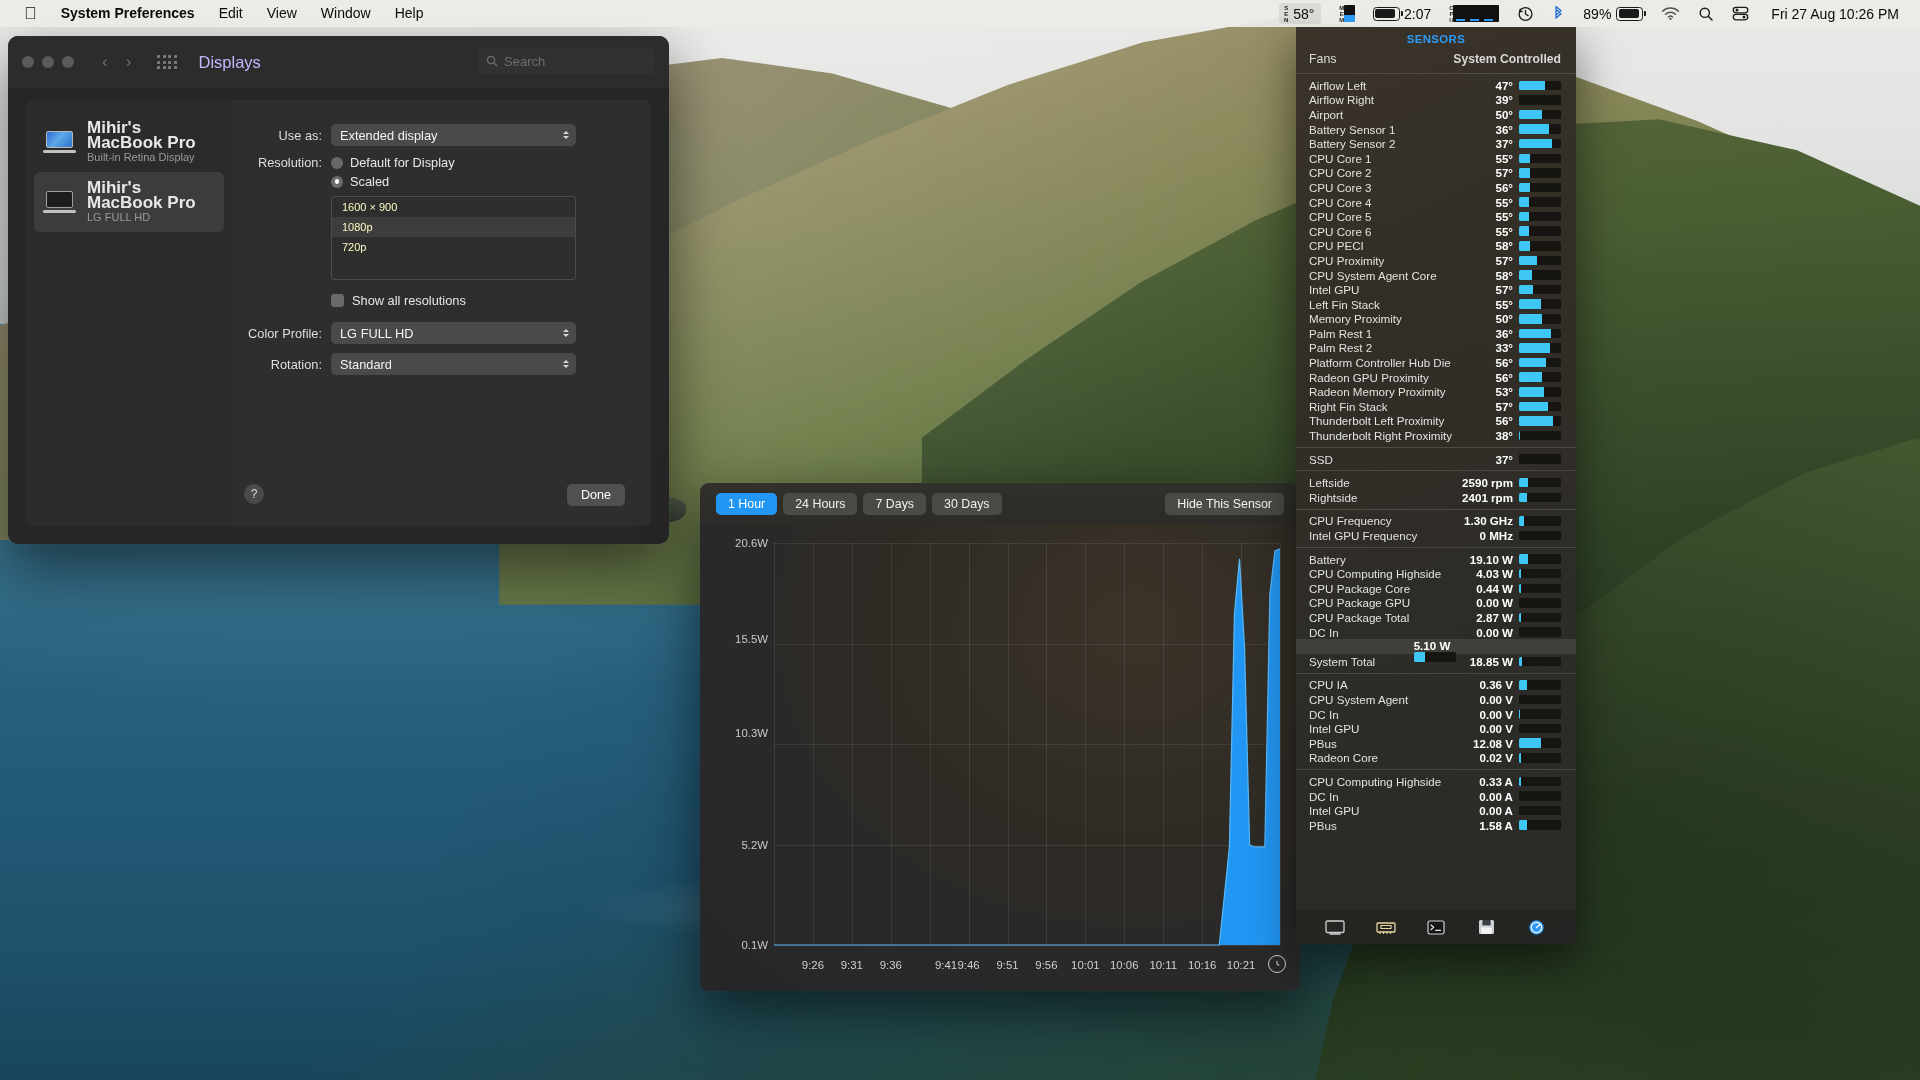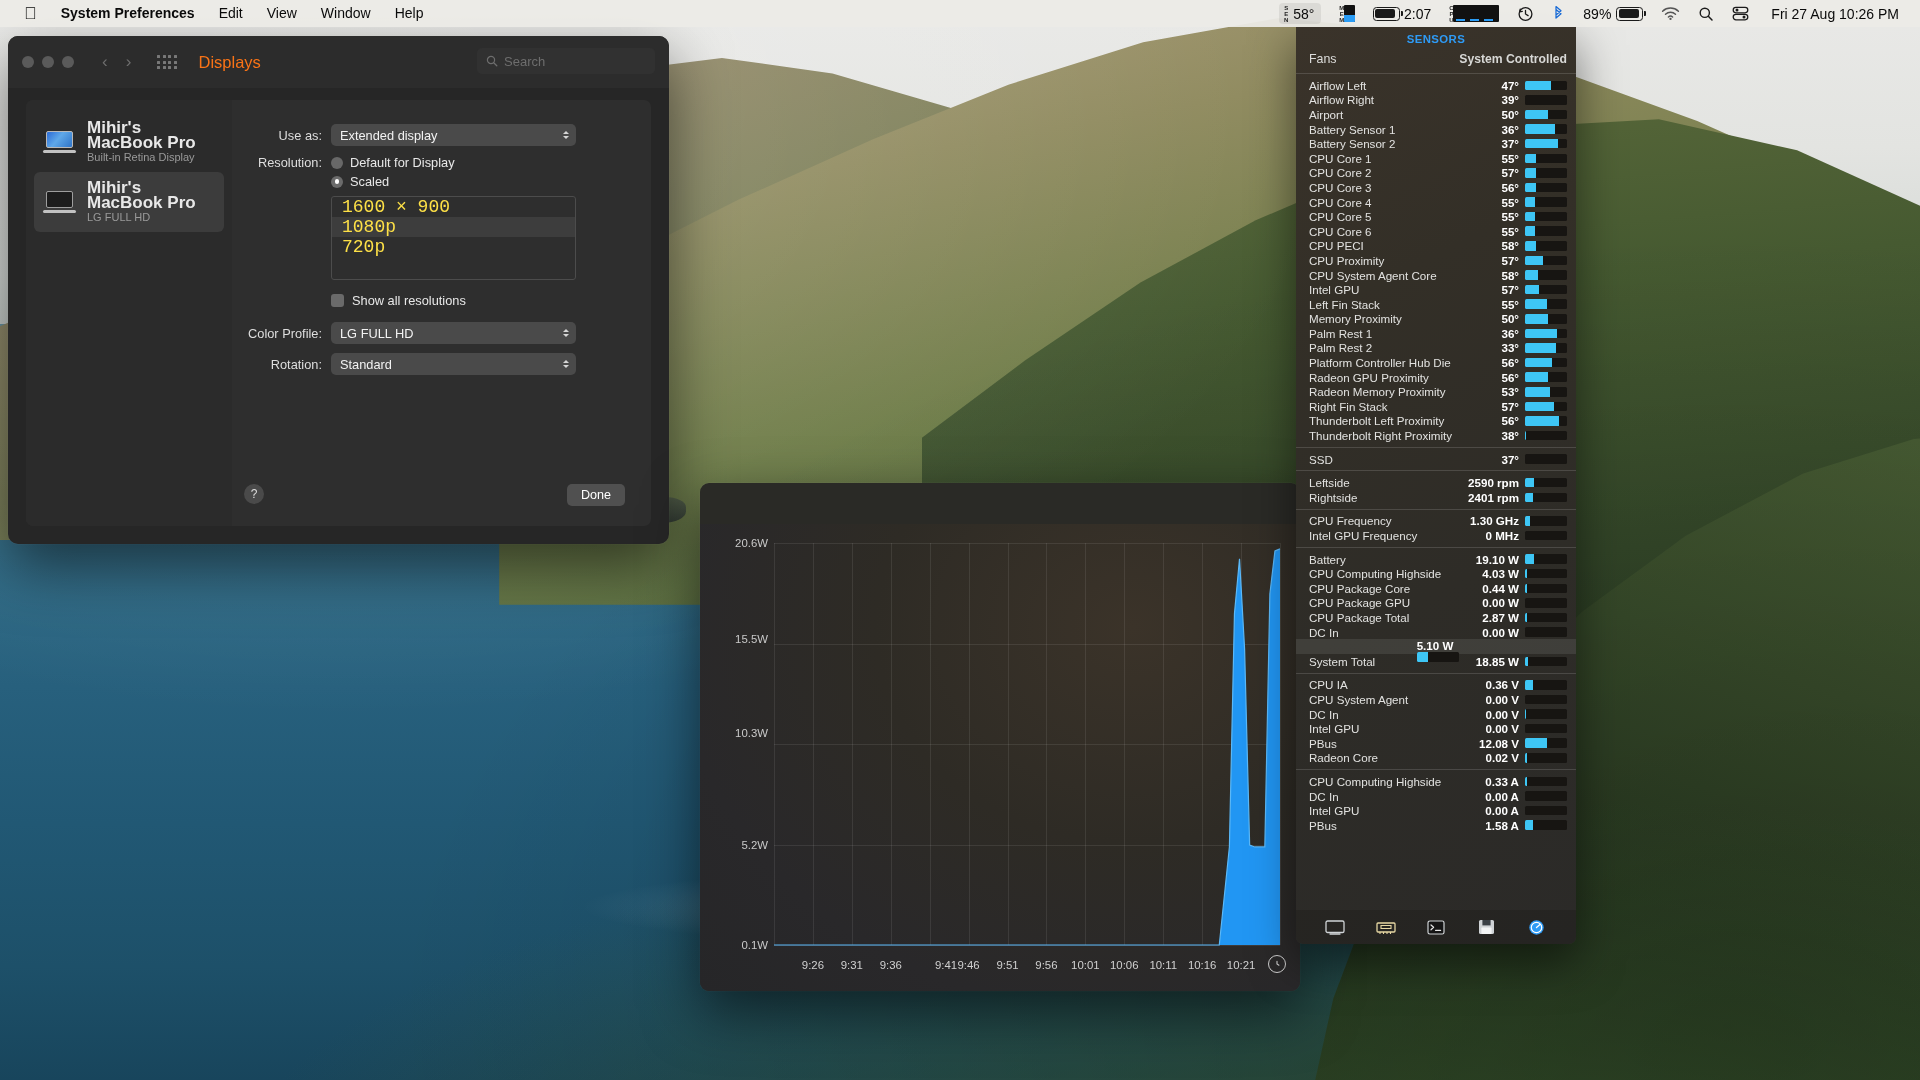--- a/index.html
+++ b/index.html
@@ -65,21 +65,21 @@
     background:#262626;border-radius:10px;overflow:hidden;
     box-shadow:0 22px 60px rgba(0,0,0,.55),0 0 0 .5px rgba(255,255,255,.07);z-index:20;}
   #prefs-titlebar{height:52px;background:#2c2c2c;display:flex;align-items:center;
     padding:0 14px;position:relative;}
   .tl-dots{display:flex;gap:8px;}
   .tl{width:12px;height:12px;border-radius:50%;background:#5a5a5a;}
   .nav-arrows{display:flex;gap:18px;margin-left:28px;color:#6e6e6e;font-size:17px;}
   .grid-icon{margin-left:26px;display:grid;grid-template-columns:repeat(4,3px);
     grid-template-rows:repeat(3,3px);gap:2.4px;}
   .grid-icon i{width:3px;height:3px;background:#787878;border-radius:.5px;display:block;}
-  #prefs-title{margin-left:22px;font-size:16.5px;color:#f97316;}
+  #prefs-title{margin-left:22px;font-size:16.5px;color:#c4b5fd;}
   #prefs-search{position:absolute;right:14px;top:12px;width:160px;height:26px;
     background:#313131;border-radius:5px;display:flex;align-items:center;gap:6px;
     padding:0 9px;color:#6d6d6d;font-size:13px;}
   #prefs-body{position:absolute;left:18px;top:64px;right:18px;bottom:18px;
     background:#2e2e2e;border-radius:7px;}
   #disp-sidebar{position:absolute;left:0;top:0;width:206px;bottom:0;
     background:#2b2b2b;border-radius:7px 0 0 7px;padding-top:12px;box-sizing:border-box;}
   .disp-row{display:flex;align-items:center;gap:11px;margin:0 8px;padding:8px 9px;border-radius:6px;}
   .disp-row.selected{background:#3c3c3c;}
   .disp-txt b{display:block;font-size:17px;color:#e8e8e8;font-weight:600;line-height:15px;}
@@ -100,21 +100,21 @@
   .popup .chev span{border-left:3.2px solid transparent;border-right:3.2px solid transparent;display:block;}
   .popup .chev .up{border-bottom:3.8px solid #d6d6d6;}
   .popup .chev .dn{border-top:3.8px solid #d6d6d6;}
   .radio-row{display:flex;align-items:center;gap:7px;font-size:12.8px;color:#e8e8e8;}
   .radio{width:12px;height:12px;border-radius:50%;background:#686868;
     display:flex;align-items:center;justify-content:center;flex:0 0 auto;}
   .radio.on{background:#6b6b6b;}
   .radio.on i{width:4.5px;height:4.5px;border-radius:50%;background:#fff;display:block;}
   #res-list{margin-left:99px;width:245px;height:84px;background:#2e2e2e;
     border:1px solid #4c4c4c;border-radius:3px;box-sizing:border-box;overflow:hidden;}
-  .res-item{height:20px;line-height:20px;padding-left:10px;font-size:18px;color:#fde047;font-family:Liberation Mono, monospace;}
+  .res-item{height:20px;line-height:20px;padding-left:10px;font-size:11px;color:#fef9c3;}
   .res-item.sel{background:#3d3d3d;}
   #showall{display:flex;align-items:center;gap:8px;margin-left:99px;margin-top:13px;
     font-size:12.8px;color:#e8e8e8;}
   .cbox{width:13px;height:13px;border-radius:3px;background:#6a6a6a;flex:0 0 auto;}
   #help-btn{position:absolute;left:218px;bottom:22px;width:20px;height:20px;border-radius:50%;
     background:#4a4a4a;color:#ddd;font-size:12px;display:flex;align-items:center;justify-content:center;}
   #done-btn{position:absolute;right:26px;bottom:20px;width:58px;height:22px;border-radius:5px;
     background:#505050;color:#fff;font-size:12.6px;display:flex;align-items:center;justify-content:center;}
 
   
@@ -140,21 +140,21 @@
   #clock-dot{position:absolute;right:14px;bottom:18px;width:16px;height:16px;border-radius:50%;
     border:1.6px solid #cfcfcf;display:flex;align-items:center;justify-content:center;}
 
   
   #sensors{position:absolute;left:1296px;top:27px;width:280px;height:917px;
     background:linear-gradient(155deg,#3a332a 0%,#332f27 28%,#2e2c27 60%,#2b2a28 100%);
     border-radius:0 0 7px 7px;overflow:hidden;z-index:50;
     box-shadow:0 18px 45px rgba(0,0,0,.5);}
   #sensors-title{text-align:center;color:#2e9bf6;font-size:11.4px;font-weight:bold;
     letter-spacing:.4px;padding:6px 0 3px;}
-  .srow{display:flex;align-items:center;height:14.6px;padding:0 9px 0 13px;font-size:11.6px;color:#e2e2e0;}
+  .srow{display:flex;align-items:center;height:14.6px;padding:0 15px 0 13px;font-size:11.6px;color:#e2e2e0;}
   .srow.head{color:#d8d8d6;font-weight:bold;height:21px;font-size:12.4px;}
   .srow.head .sname{font-weight:normal;color:#dcdcda;}
   .srow.sel{background:rgba(255,255,255,.09);flex-direction:column;}
   .sname{flex:1;white-space:nowrap;overflow:hidden;text-overflow:ellipsis;}
   .sval{font-weight:bold;font-size:11.6px;color:#fff;text-align:right;padding-right:6px;white-space:nowrap;}
   .sbar{width:42px;height:9.5px;background:#171512;border-radius:1.5px;overflow:hidden;flex:0 0 auto;}
   .sbar i{display:block;height:100%;background:#3ec6f5;}
   .sdiv{height:1px;background:rgba(255,255,255,.14);margin:4px 0;}
   #sensors-footer{position:absolute;left:0;right:0;bottom:0;height:34px;
     display:flex;align-items:center;justify-content:space-around;padding:0 14px;
@@ -395,20 +395,27 @@
         </div>
       </div>
     </div>
 
     <div id="help-btn">?</div>
     <div id="done-btn">Done</div>
   </div>
 </div>
 
 <div id="graphwin">
+  <div id="graph-toolbar">
+    <div class="seg active">1 Hour</div>
+    <div class="seg">24 Hours</div>
+    <div class="seg">7 Days</div>
+    <div class="seg">30 Days</div>
+    <div id="hide-sensor">Hide This Sensor</div>
+  </div>
   <div id="plot-area">
     <div id="plot-grid">
         <div class="gline-v" style="left: 0px;"></div>
         <div class="gline-v" style="left: 38.9231px;"></div>
         <div class="gline-v" style="left: 77.8462px;"></div>
         <div class="gline-v" style="left: 116.769px;"></div>
         <div class="gline-v" style="left: 155.692px;"></div>
         <div class="gline-v" style="left: 194.615px;"></div>
         <div class="gline-v" style="left: 233.538px;"></div>
         <div class="gline-v" style="left: 272.462px;"></div>

